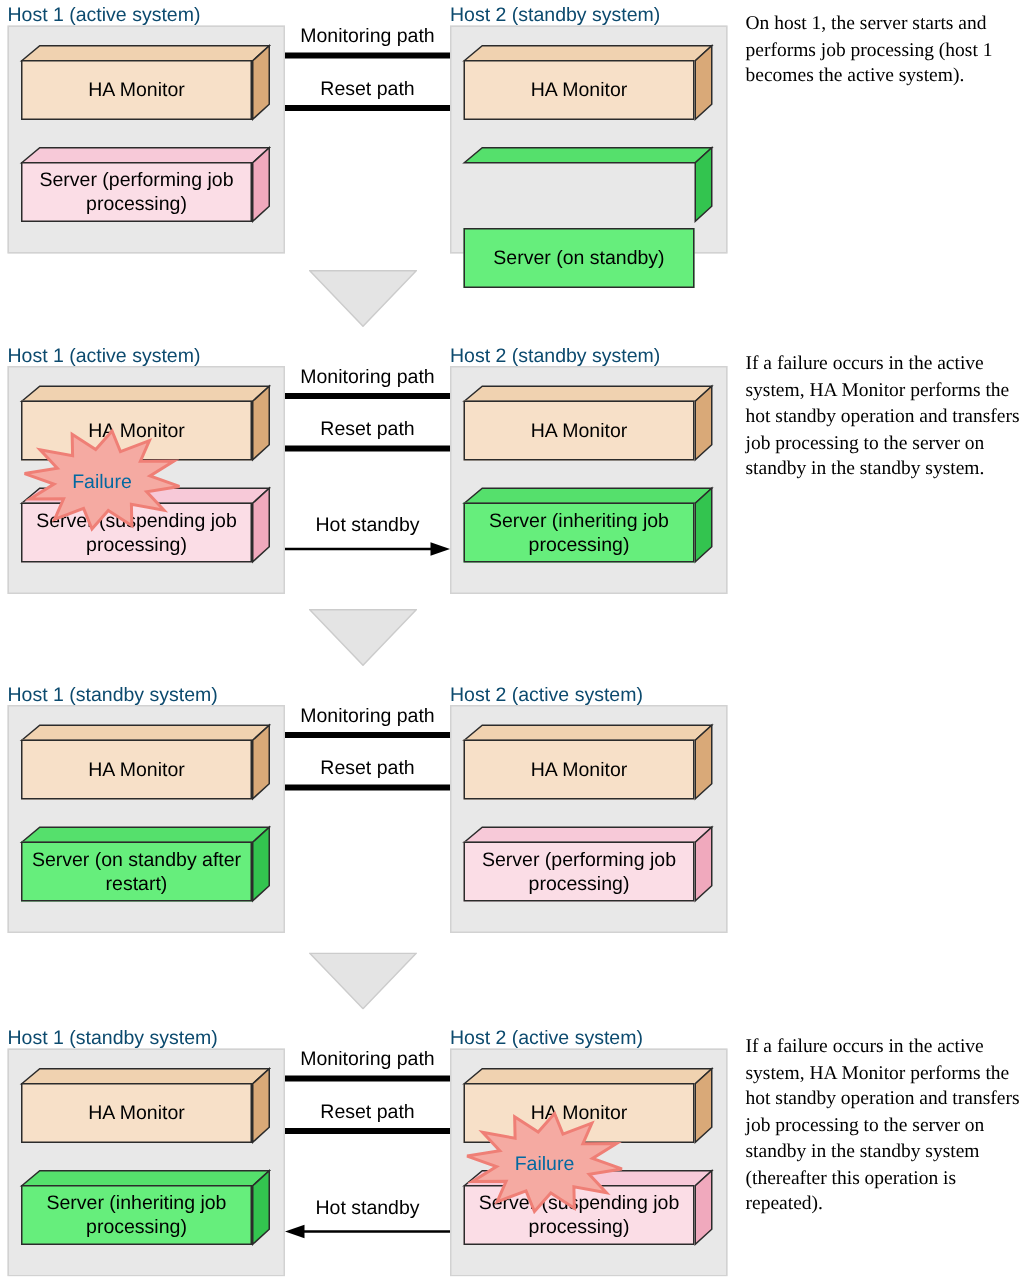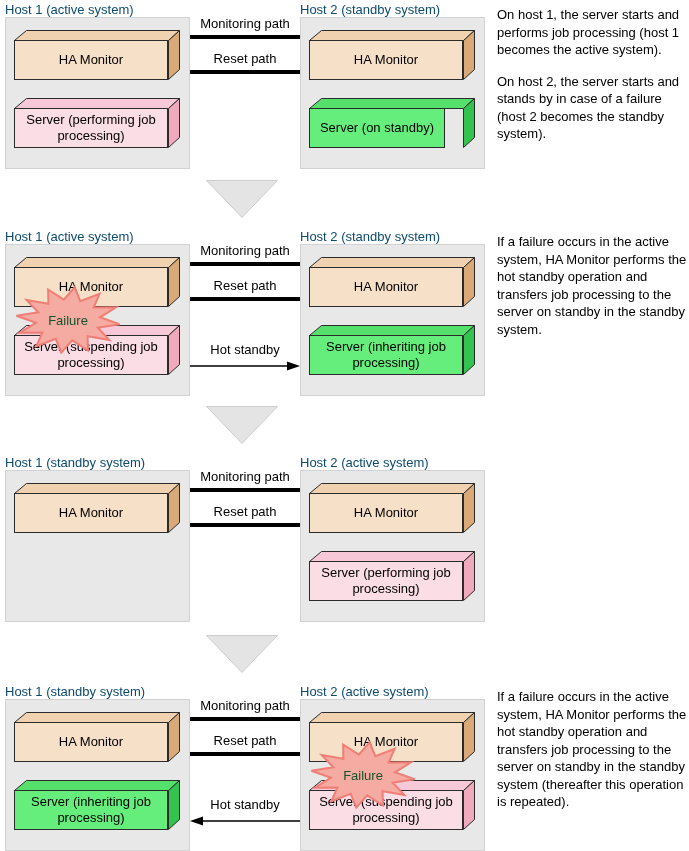--- a/index.html
+++ b/index.html
@@ -83,32 +83,32 @@
   
   .burst{
     position:absolute;
     z-index:9;
   }
   .burst .btxt{
     position:absolute;
     left:0;top:0;width:100%;height:100%;
     display:flex;align-items:center;justify-content:center;
     font-size:13px;
-    color:#14532d;
+    color:#0369a1;
     pointer-events:none;
   }
 
   
   .desc{
     position:absolute;
     width:190px;
     font-size:13px;
     line-height:17.5px;
   }
-  .desc p{margin:0 0 14px 0;}
+  .desc p{margin:0 0 14px 0;font-family:Liberation Serif, serif;}
   .desc p:last-child{margin-bottom:0;}
 
   
   .tri{position:absolute;}
 </style>
 </head>
 <body>
 
 <div id="page">
     <div class="stage" style="top: 0px; height: 220px;">
@@ -136,30 +136,29 @@
             <polygon points="0.5,10.5 12.5,0.5 165.5,0.5 154.5,10.5" fill="#f0d2b0" stroke="#2b2b2b" stroke-width="1" stroke-linejoin="miter"></polygon>
             <polygon points="154.5,10.5 165.5,0.5 165.5,39.5 154.5,49.5" fill="#d9a978" stroke="#2b2b2b" stroke-width="1" stroke-linejoin="miter"></polygon>
           </svg>
           <div class="face" style="inset: 10px auto auto 0px; width: 154px; height: 40px; background: rgb(247, 224, 200);">HA Monitor</div>
         </div>
         <div class="box3d" style="left: 8px; top: 80px; width: 166px; height: 50px;">
           <svg width="166" height="50" style="position: absolute; left: 0px; top: 0px; z-index: 1;">
             <polygon points="0.5,10.5 12.5,0.5 165.5,0.5 154.5,10.5" fill="#55e06c" stroke="#2b2b2b" stroke-width="1" stroke-linejoin="miter"></polygon>
             <polygon points="154.5,10.5 165.5,0.5 165.5,39.5 154.5,49.5" fill="#33c44f" stroke="#2b2b2b" stroke-width="1" stroke-linejoin="miter"></polygon>
           </svg>
-          <div class="face" style="inset: 10px auto auto 0px; width: 136px; height: 40px; background: rgb(102, 238, 124);">Server (on standby)</div>
+          <div class="face" style="inset: 10px auto auto 0px; width: 154px; height: 40px; background: rgb(102, 238, 124); margin-top: 44px;">Server (on standby)</div>
         </div>
       </div>
       <div class="path-label" style="left: 190px; top: 16px; width: 110px; text-align: center;">Monitoring path</div>
       <div class="thickline" style="left: 190px; top: 35px; width: 110px;"></div>
       <div class="path-label" style="left: 190px; top: 51px; width: 110px; text-align: center;">Reset path</div>
       <div class="thickline" style="left: 190px; top: 70px; width: 110px;"></div>
       <div class="desc" style="left: 497px; top: 6px;">
         <p>On host 1, the server starts and performs job processing (host 1 becomes the active system).</p>
-        <p>On host 2, the server starts and stands by in case of a failure (host 2 becomes the standby system).</p>
       </div>
     </div>
     <div class="stage" style="top: 227px; height: 220px;">
       <div class="host-label" style="left: 5px; top: 2px;">Host 1 (active system)</div>
       <div class="host-panel" style="left: 5px; top: 17px; width: 185px; height: 152px;">
         <div class="box3d" style="left: 8px; top: 12px; width: 166px; height: 50px;">
           <svg width="166" height="50" style="position: absolute; left: 0px; top: 0px; z-index: 1;">
             <polygon points="0.5,10.5 12.5,0.5 165.5,0.5 154.5,10.5" fill="#f0d2b0" stroke="#2b2b2b" stroke-width="1" stroke-linejoin="miter"></polygon>
             <polygon points="154.5,10.5 165.5,0.5 165.5,39.5 154.5,49.5" fill="#d9a978" stroke="#2b2b2b" stroke-width="1" stroke-linejoin="miter"></polygon>
           </svg>
@@ -213,20 +212,27 @@
     </div>
     <div class="stage" style="top: 453px; height: 220px;">
       <div class="host-label" style="left: 5px; top: 2px;">Host 1 (standby system)</div>
       <div class="host-panel" style="left: 5px; top: 17px; width: 185px; height: 152px;">
         <div class="box3d" style="left: 8px; top: 12px; width: 166px; height: 50px;">
           <svg width="166" height="50" style="position: absolute; left: 0px; top: 0px; z-index: 1;">
             <polygon points="0.5,10.5 12.5,0.5 165.5,0.5 154.5,10.5" fill="#f0d2b0" stroke="#2b2b2b" stroke-width="1" stroke-linejoin="miter"></polygon>
             <polygon points="154.5,10.5 165.5,0.5 165.5,39.5 154.5,49.5" fill="#d9a978" stroke="#2b2b2b" stroke-width="1" stroke-linejoin="miter"></polygon>
           </svg>
           <div class="face" style="inset: 10px auto auto 0px; width: 154px; height: 40px; background: rgb(247, 224, 200);">HA Monitor</div>
+        </div>
+        <div class="box3d" style="left: 8px; top: 80px; width: 166px; height: 50px;">
+          <svg width="166" height="50" style="position: absolute; left: 0px; top: 0px; z-index: 1;">
+            <polygon points="0.5,10.5 12.5,0.5 165.5,0.5 154.5,10.5" fill="#55e06c" stroke="#2b2b2b" stroke-width="1" stroke-linejoin="miter"></polygon>
+            <polygon points="154.5,10.5 165.5,0.5 165.5,39.5 154.5,49.5" fill="#33c44f" stroke="#2b2b2b" stroke-width="1" stroke-linejoin="miter"></polygon>
+          </svg>
+          <div class="face" style="inset: 10px auto auto 0px; width: 154px; height: 40px; background: rgb(102, 238, 124);">Server (on standby after restart)</div>
         </div>
       </div>
       <div class="host-label" style="left: 300px; top: 2px;">Host 2 (active system)</div>
       <div class="host-panel" style="left: 300px; top: 17px; width: 185px; height: 152px;">
         <div class="box3d" style="left: 8px; top: 12px; width: 166px; height: 50px;">
           <svg width="166" height="50" style="position: absolute; left: 0px; top: 0px; z-index: 1;">
             <polygon points="0.5,10.5 12.5,0.5 165.5,0.5 154.5,10.5" fill="#f0d2b0" stroke="#2b2b2b" stroke-width="1" stroke-linejoin="miter"></polygon>
             <polygon points="154.5,10.5 165.5,0.5 165.5,39.5 154.5,49.5" fill="#d9a978" stroke="#2b2b2b" stroke-width="1" stroke-linejoin="miter"></polygon>
           </svg>
           <div class="face" style="inset: 10px auto auto 0px; width: 154px; height: 40px; background: rgb(247, 224, 200);">HA Monitor</div>

